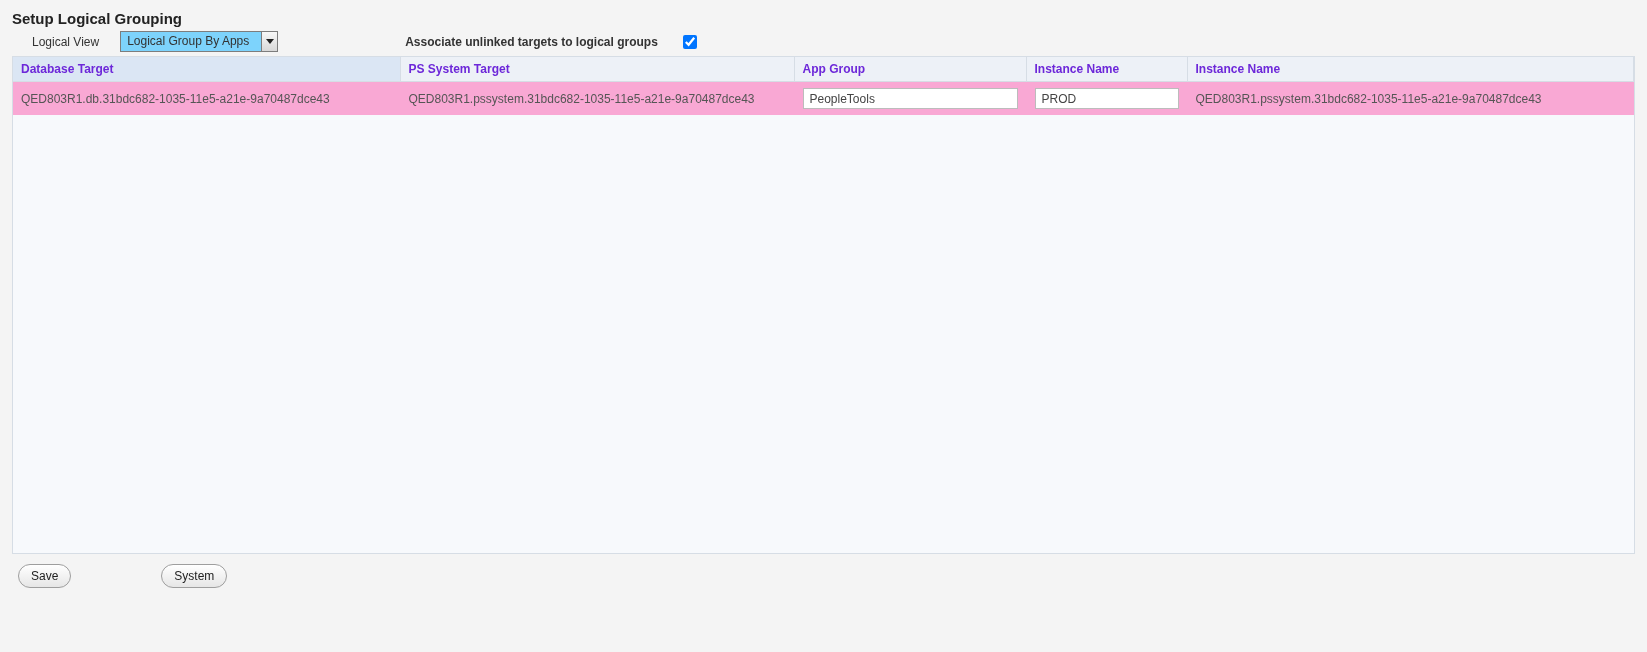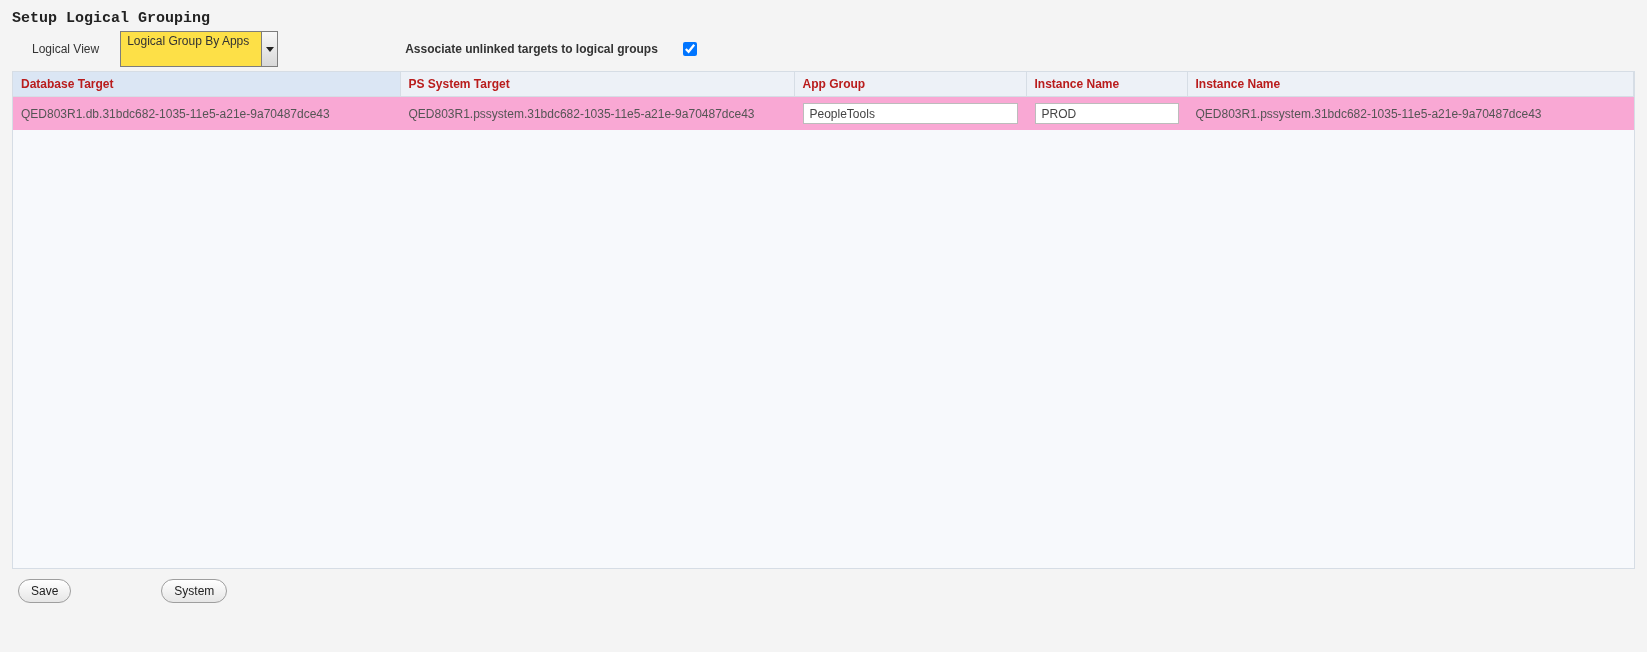--- a/index.html
+++ b/index.html
@@ -17,21 +17,20 @@
 
   .page {
     padding: 8px 12px 8px 12px;
   }
 
   h1.title {
     margin: 2px 0 4px 0;
     font-size: 15px;
     font-weight: bold;
     color: #222;
-    font-family: Liberation Mono, monospace;
   }
   p.desc {
     margin: 2px 0 10px 0;
     color: #555;
     font-size: 12px;
   }
 
   .controls-row {
     display: flex;
     align-items: center;
@@ -40,22 +39,22 @@
   }
   .controls-row .lv-label {
     color: #333;
     font-size: 12px;
     font-weight: normal;
   }
   .lv-select-wrap {
     display: inline-flex;
     align-items: stretch;
     border: 1px solid #7d7d7d;
-    background: #fde047;
-    height: 36px;
+    background: #7dd3fc;
+    height: 21px;
   }
   .lv-select-text {
     display: inline-block;
     padding: 2px 6px;
     min-width: 140px;
     line-height: 15px;
     color: #333;
     font-size: 12px;
   }
   .lv-select-btn {
@@ -95,21 +94,21 @@
   }
   table.grid {
     border-collapse: collapse;
     width: 100%;
     table-layout: fixed;
   }
   table.grid thead th {
     background: #edf1f7;
     font-weight: bold;
     font-size: 12px;
-    color: #b91c1c;
+    color: #6d28d9;
     text-align: left;
     padding: 5px 8px;
     border-right: 1px solid #d6dde5;
     border-bottom: 1px solid #d6dde5;
     white-space: nowrap;
     overflow: hidden;
   }
   table.grid thead th.sorted {
     background: #dbe6f4;
   }

